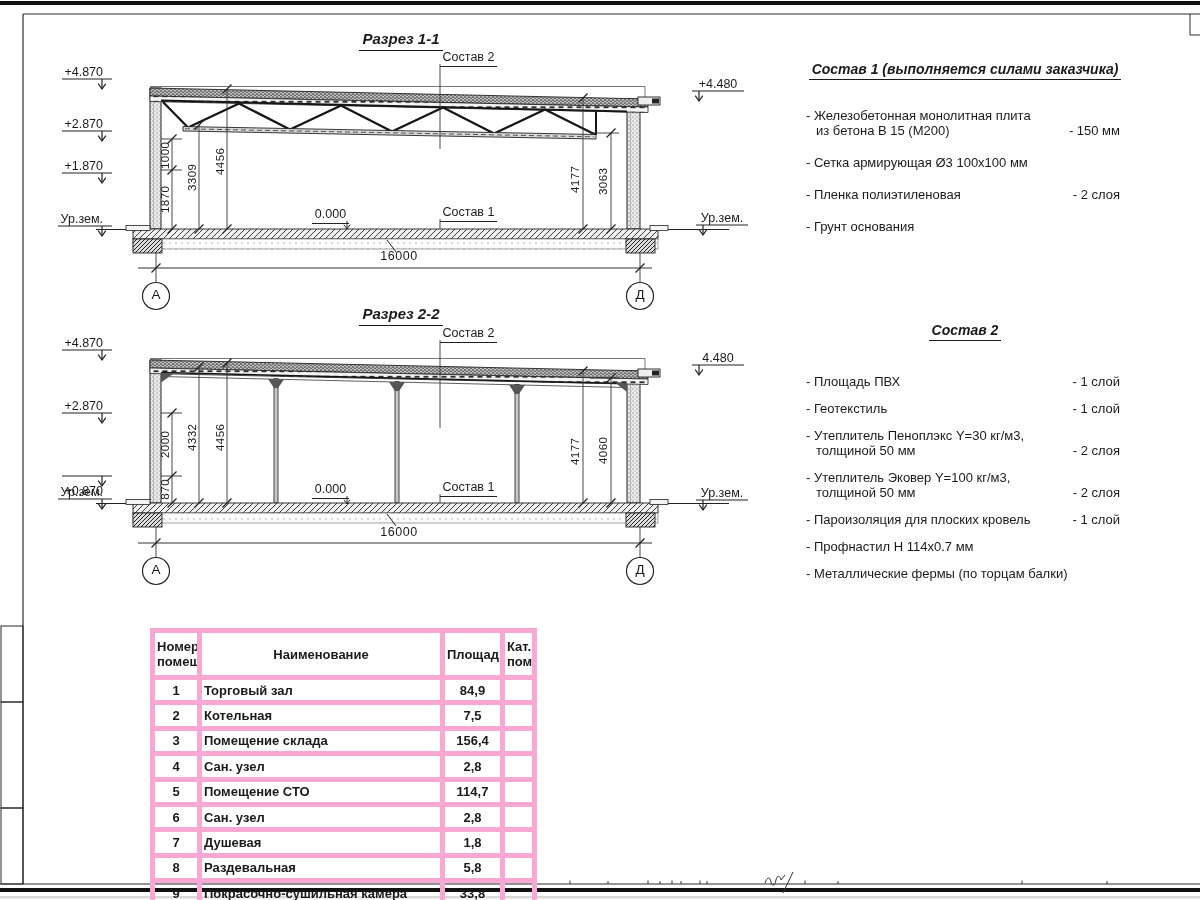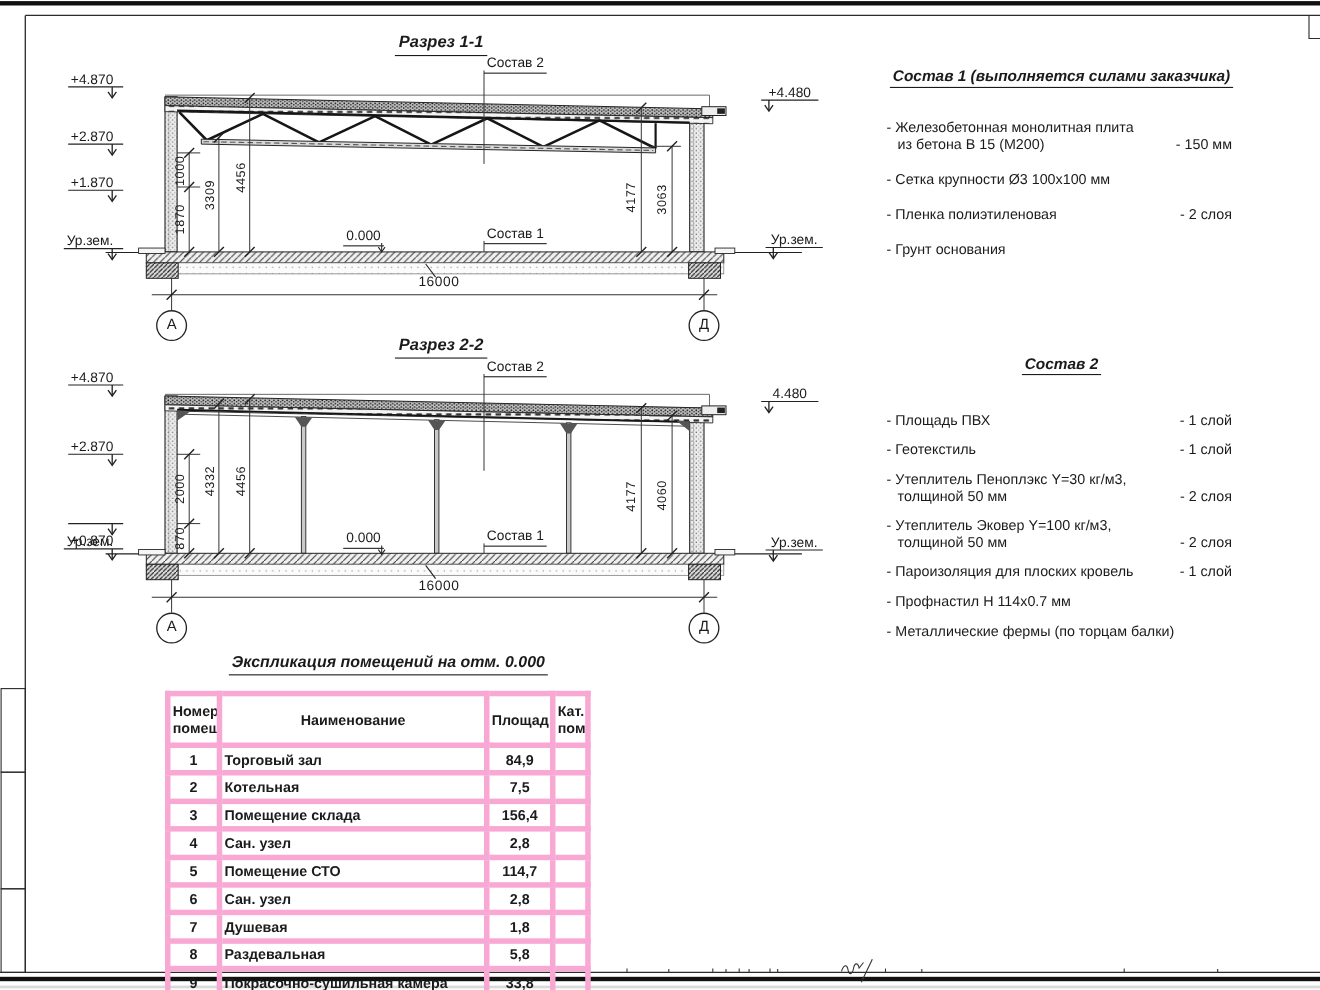--- a/index.html
+++ b/index.html
@@ -304,21 +304,21 @@
 <div class="t ax" style="left:630px;top:563px;">Д</div>
 
 <div class="t ct" style="left:800px;top:62px;"><span class="tul">Состав 1 (выполняется силами заказчика)</span></div>
 <div class="comp comp1-sp" id="comp1-items" style="left:806px;top:108px;">
       <div class="comp-item">
         <div class="comp-text">- Железобетонная монолитная плита
 из бетона В 15 (М200)</div>
         <div class="comp-val">- 150 мм</div>
       </div>
       <div class="comp-item">
-        <div class="comp-text">- Сетка крупности Ø3 100х100 мм</div>
+        <div class="comp-text">- Сетка армирующая Ø3 100х100 мм</div>
         <div class="comp-val"></div>
       </div>
       <div class="comp-item">
         <div class="comp-text">- Пленка полиэтиленовая</div>
         <div class="comp-val">-  2 слоя</div>
       </div>
       <div class="comp-item">
         <div class="comp-text">- Грунт основания</div>
         <div class="comp-val"></div>
       </div>
@@ -351,21 +351,20 @@
       <div class="comp-item">
         <div class="comp-text">- Профнастил Н 114х0.7 мм</div>
         <div class="comp-val"></div>
       </div>
       <div class="comp-item">
         <div class="comp-text">- Металлические фермы (по торцам балки)</div>
         <div class="comp-val"></div>
       </div>
     </div>
 
-<div class="t sched-title" style="left:153px;top:595px;"><span class="tul">Экспликация помещений на отм. 0.000</span></div>
 <div class="sched">
   <table class="rooms">
     <colgroup>
           <col style="width:47px">
           <col style="width:243px">
           <col style="width:60px">
           <col style="width:32px">
         </colgroup>
     <thead>
       <tr>

